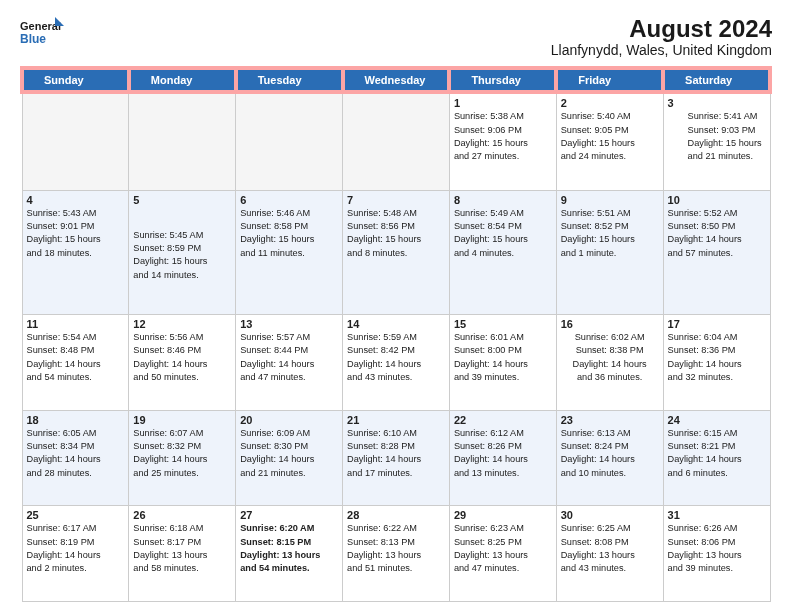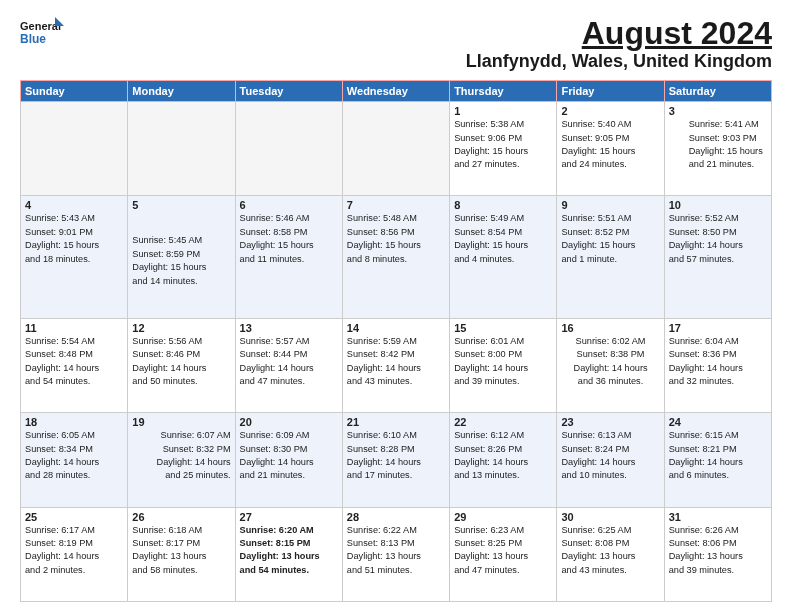--- a/index.html
+++ b/index.html
@@ -25,45 +25,44 @@
     }
     .logo {
       display: flex;
       align-items: center;
       gap: 4px;
     }
     .title-block {
       text-align: right;
     }
     .title-block h1 {
-      font-size: 32px;
+      font-size: 24px;
       font-weight: bold;
       color: #1a1a1a;
       line-height: 1.1;
-      text-decoration: underline;
     }
     .title-block h2 {
-      font-size: 18px;
-      font-weight: bold;
+      font-size: 14px;
+      font-weight: normal;
       color: #1a1a1a;
     }
     .calendar {
       flex: 1;
       border-collapse: collapse;
       width: 100%;
       table-layout: fixed;
     }
     .calendar th {
       background: #2a6db5;
       color: #fff;
       font-size: 11px;
       font-weight: bold;
-      padding: 4px 4px;
+      padding: 4px 20px;
       text-align: left;
-      border: 1px solid #fca5a5;
+      border: 4px solid #fca5a5;
     }
     .calendar td {
       border: 1px solid #ccc;
       vertical-align: top;
       padding: 3px 4px;
       font-size: 9.2px;
       color: #222;
       background: #fff;
     }
     .calendar td.empty {
@@ -248,21 +247,21 @@
         <tr>
           <td>
             <span class="day-num">18</span>
             <div class="day-info" style="white-space: pre-line;">Sunrise: 6:05 AM
 Sunset: 8:34 PM
 Daylight: 14 hours
 and 28 minutes.</div>
           </td>
           <td>
             <span class="day-num">19</span>
-            <div class="day-info" style="white-space: pre-line; text-align: right;">Sunrise: 6:07 AM
+            <div class="day-info" style="white-space: pre-line;">Sunrise: 6:07 AM
 Sunset: 8:32 PM
 Daylight: 14 hours
 and 25 minutes.</div>
           </td>
           <td>
             <span class="day-num">20</span>
             <div class="day-info" style="white-space: pre-line;">Sunrise: 6:09 AM
 Sunset: 8:30 PM
 Daylight: 14 hours
 and 21 minutes.</div>

